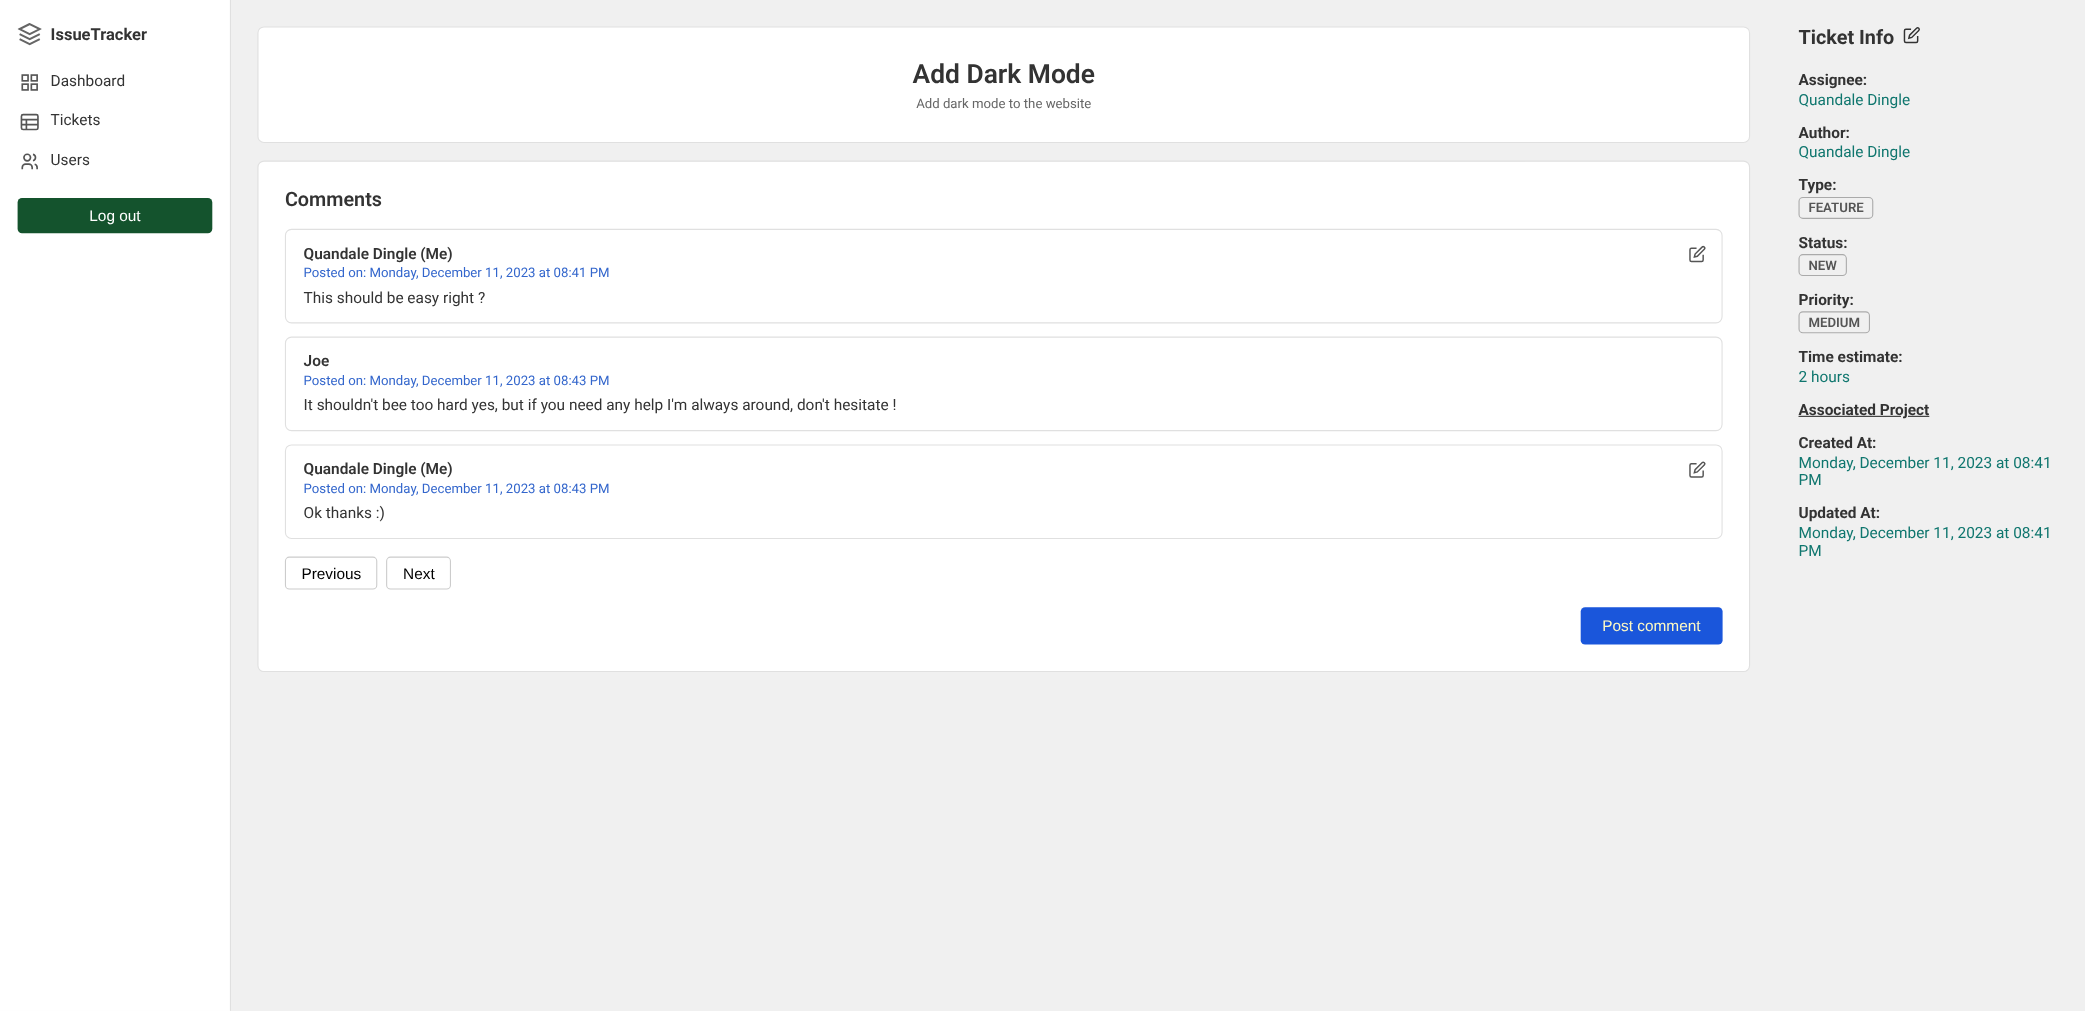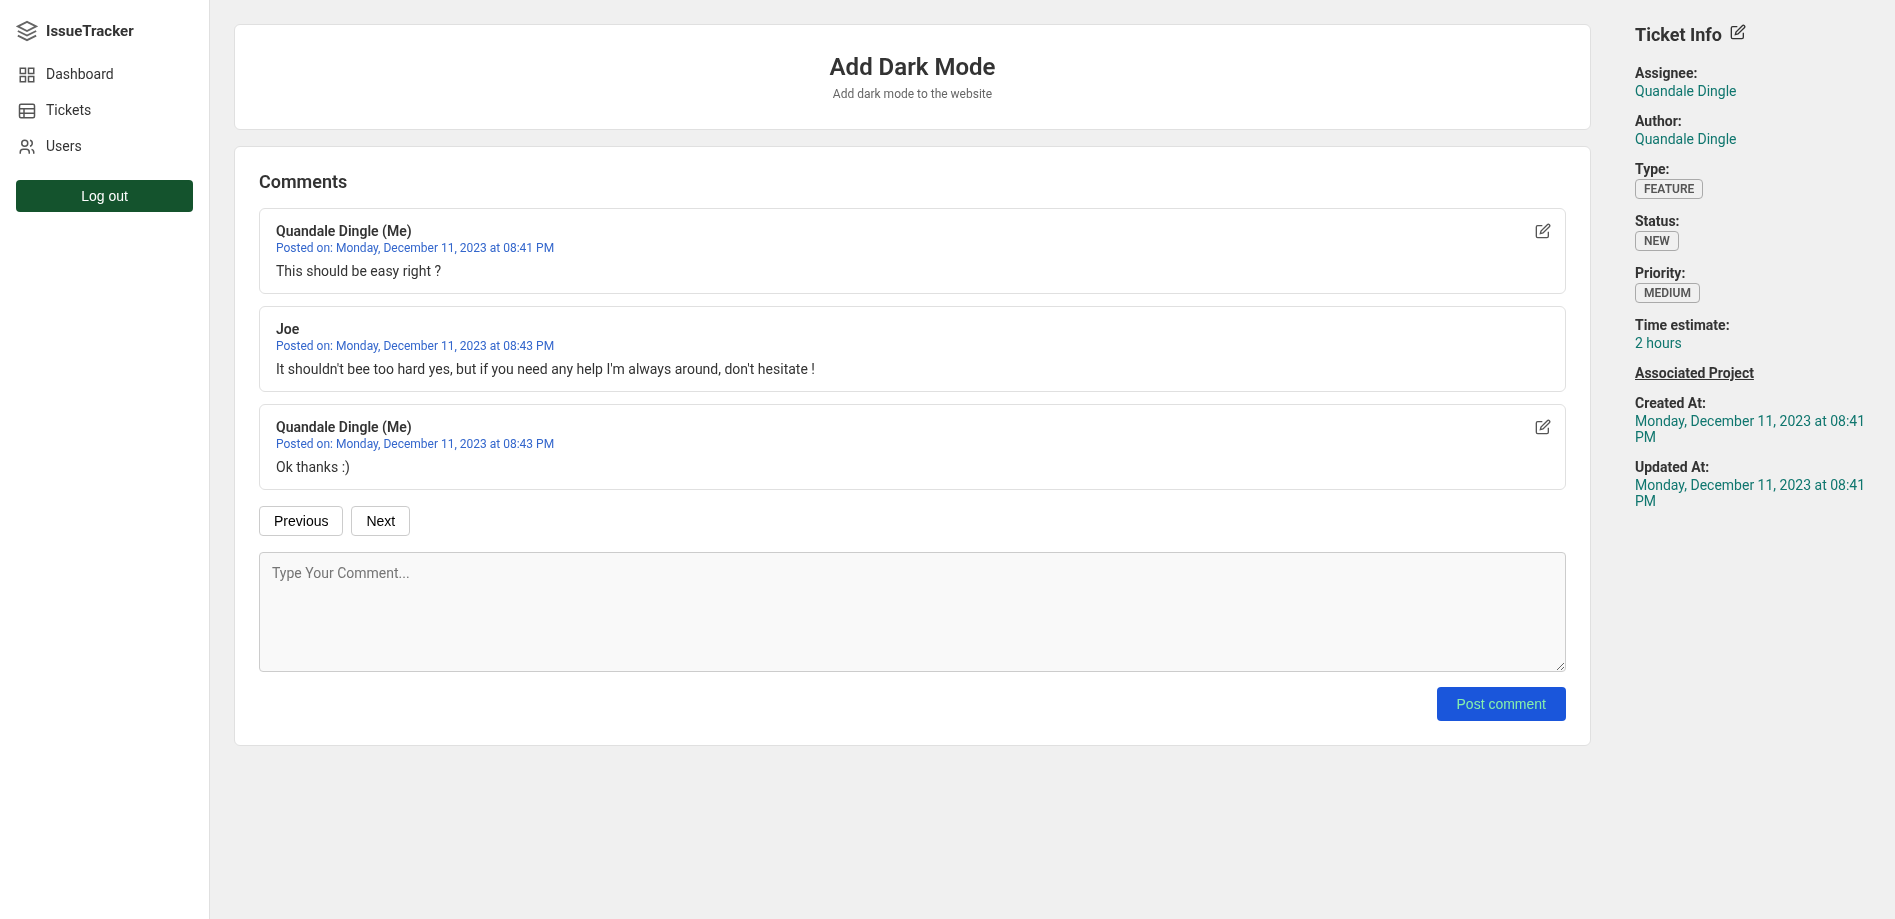--- a/index.html
+++ b/index.html
@@ -165,21 +165,21 @@
       outline: none;
     }
 
     .post-comment-row {
       display: flex;
       justify-content: flex-end;
       margin-top: 12px;
     }
     .post-comment-btn {
       background: #1a56db;
-      color: #86efac;
+      color: #fef9c3;
       border: none;
       border-radius: 4px;
       padding: 9px 20px;
       cursor: pointer;
       font-size: 14px;
       font-weight: 500;
     }
 
     
     #right-sidebar {
@@ -306,21 +306,20 @@
       </div>
     </div>
 
     
     <div class="pagination">
       <button class="pagination-btn">Previous</button>
       <button class="pagination-btn">Next</button>
     </div>
 
     
-    <textarea class="comment-textarea" placeholder="Type Your Comment..." style=""></textarea>
 
     <div class="post-comment-row">
       <button class="post-comment-btn">Post comment</button>
     </div>
   </div>
 
 </main>
 
 <aside id="right-sidebar">
   <div class="ticket-info-title">

